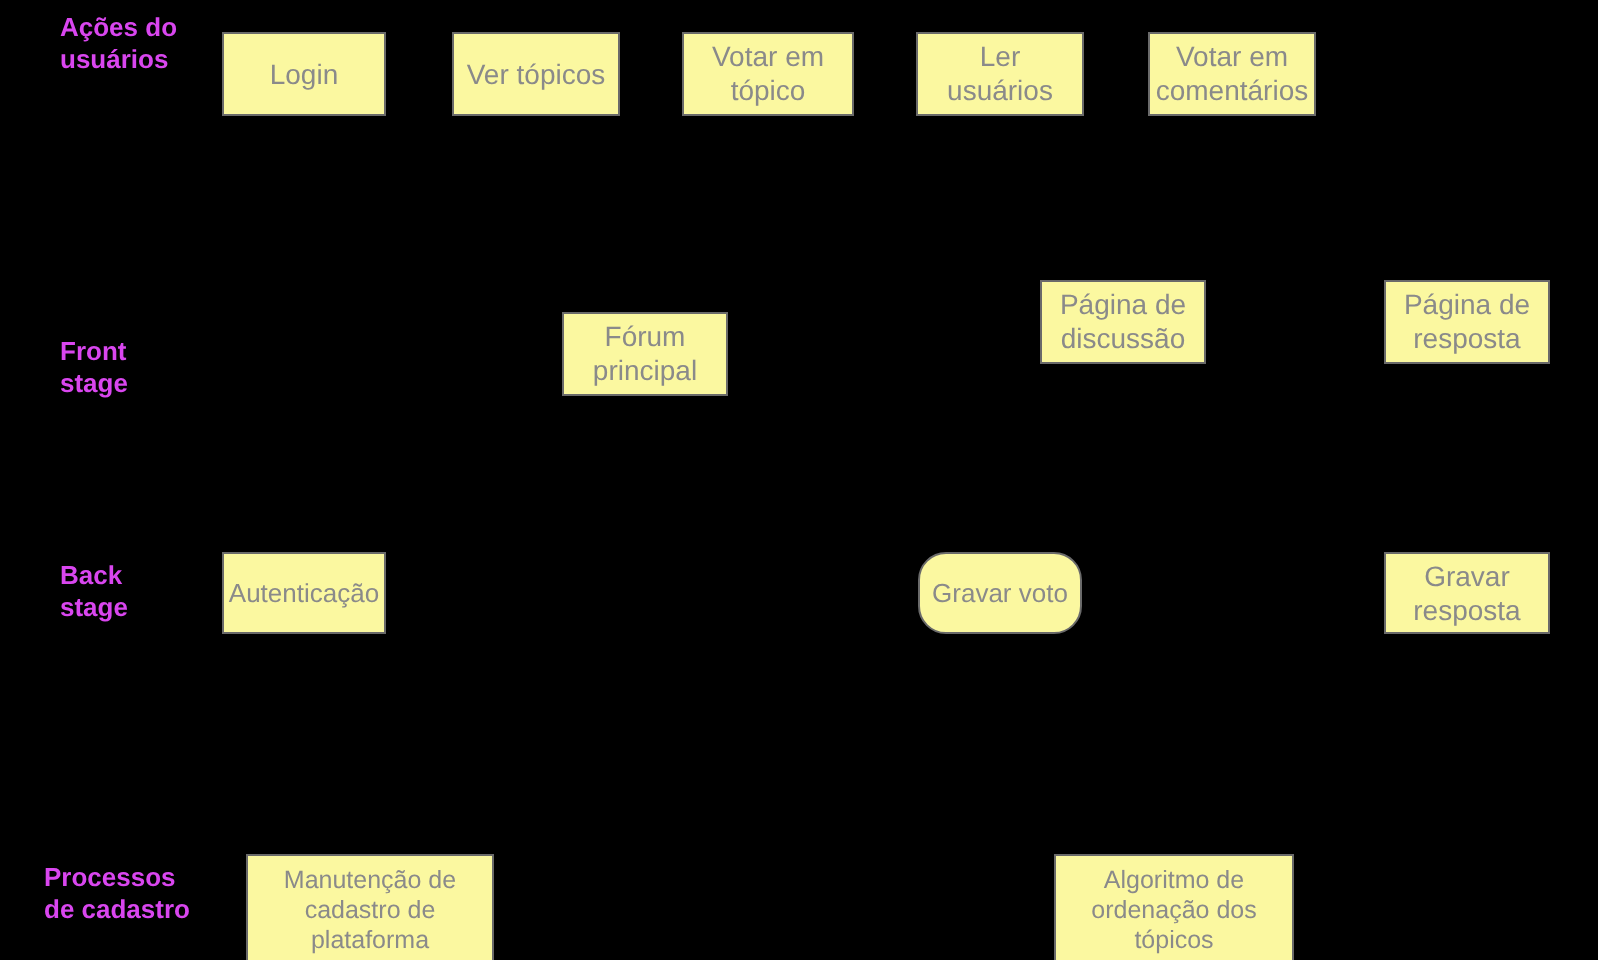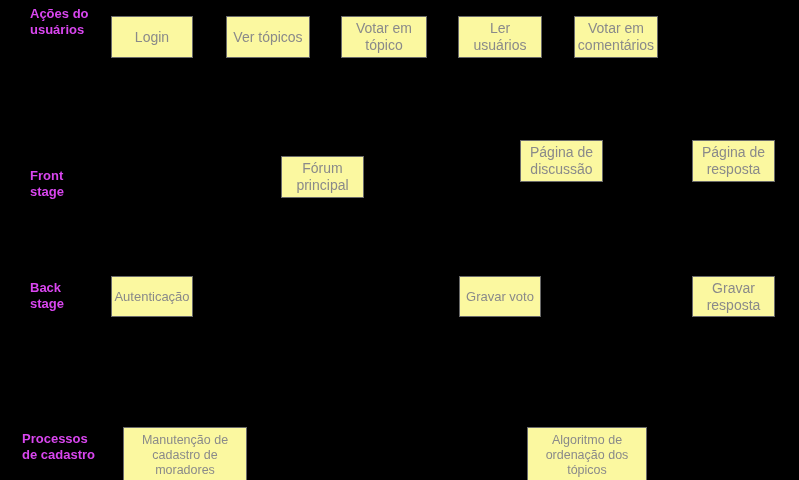--- a/index.html
+++ b/index.html
@@ -114,36 +114,36 @@
 resposta</span>
   </div>
 
   <div class="lane-label" style="left:30px; top:280px; width:85px;">Back
 stage</div>
 
   <div class="node tiny" style="left:111px; top:276px; width:82px; height:41px;">
     <span>Autenticação</span>
   </div>
 
-  <div class="node tiny" style="left:459px; top:276px; width:82px; height:41px;">
+  <div class="node tiny" style="left:459px; top:276px; width:82px; height:41px;border-radius:14px;">
     <span>Gravar voto</span>
   </div>
 
   <div class="node" style="left:692px; top:276px; width:83px; height:41px;">
     <span>Gravar
 resposta</span>
   </div>
 
   <div class="lane-label" style="left:22px; top:431px; width:100px;">Processos
 de cadastro</div>
 
   <div class="node small" style="left:123px; top:427px; width:124px; height:57px;">
     <span>Manutenção de
 cadastro de
-moradores</span>
+plataforma</span>
   </div>
 
 
   <div class="node small" style="left:527px; top:427px; width:120px; height:57px;">
     <span>Algoritmo de
 ordenação dos
 tópicos</span>
   </div>
 
 </div>

